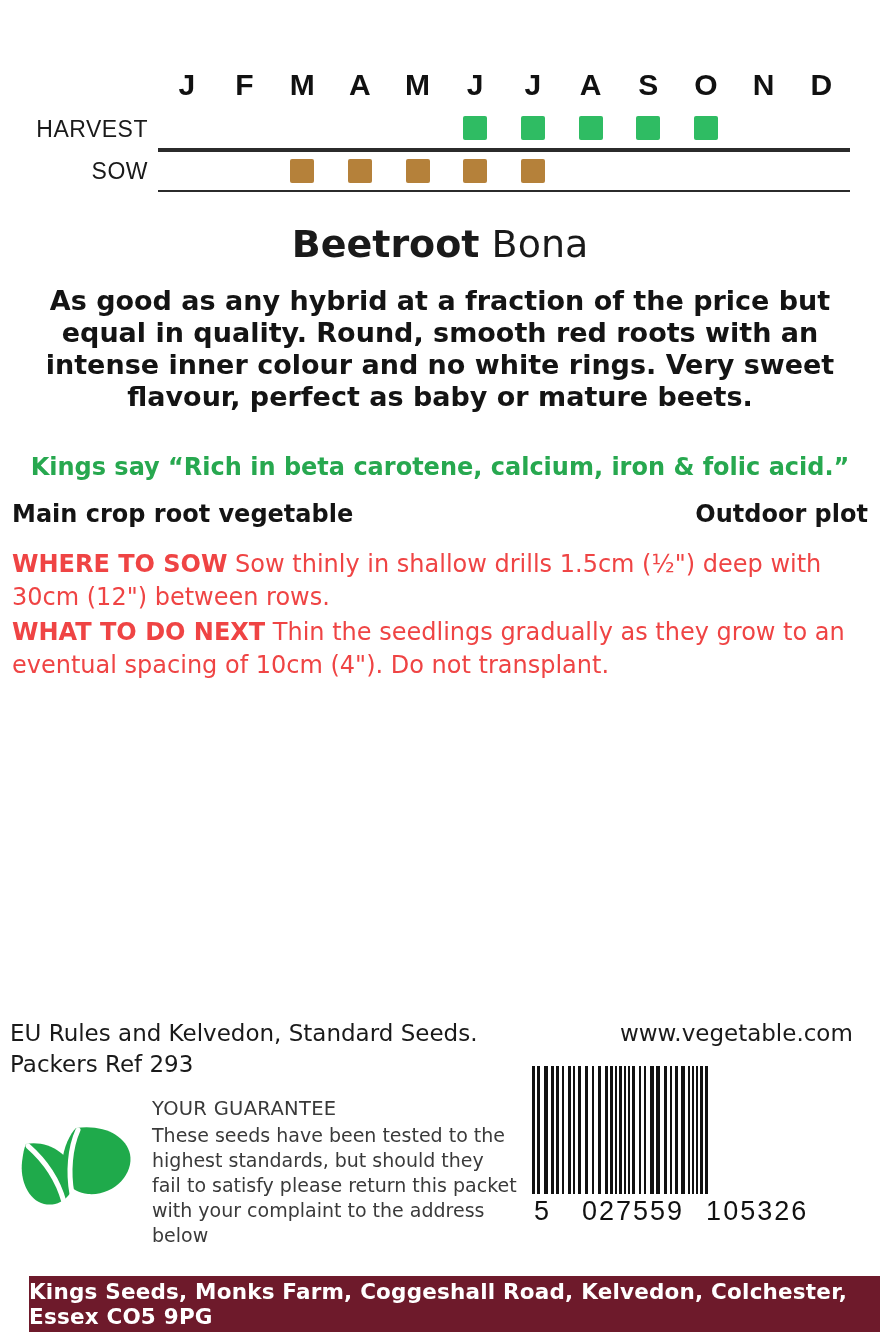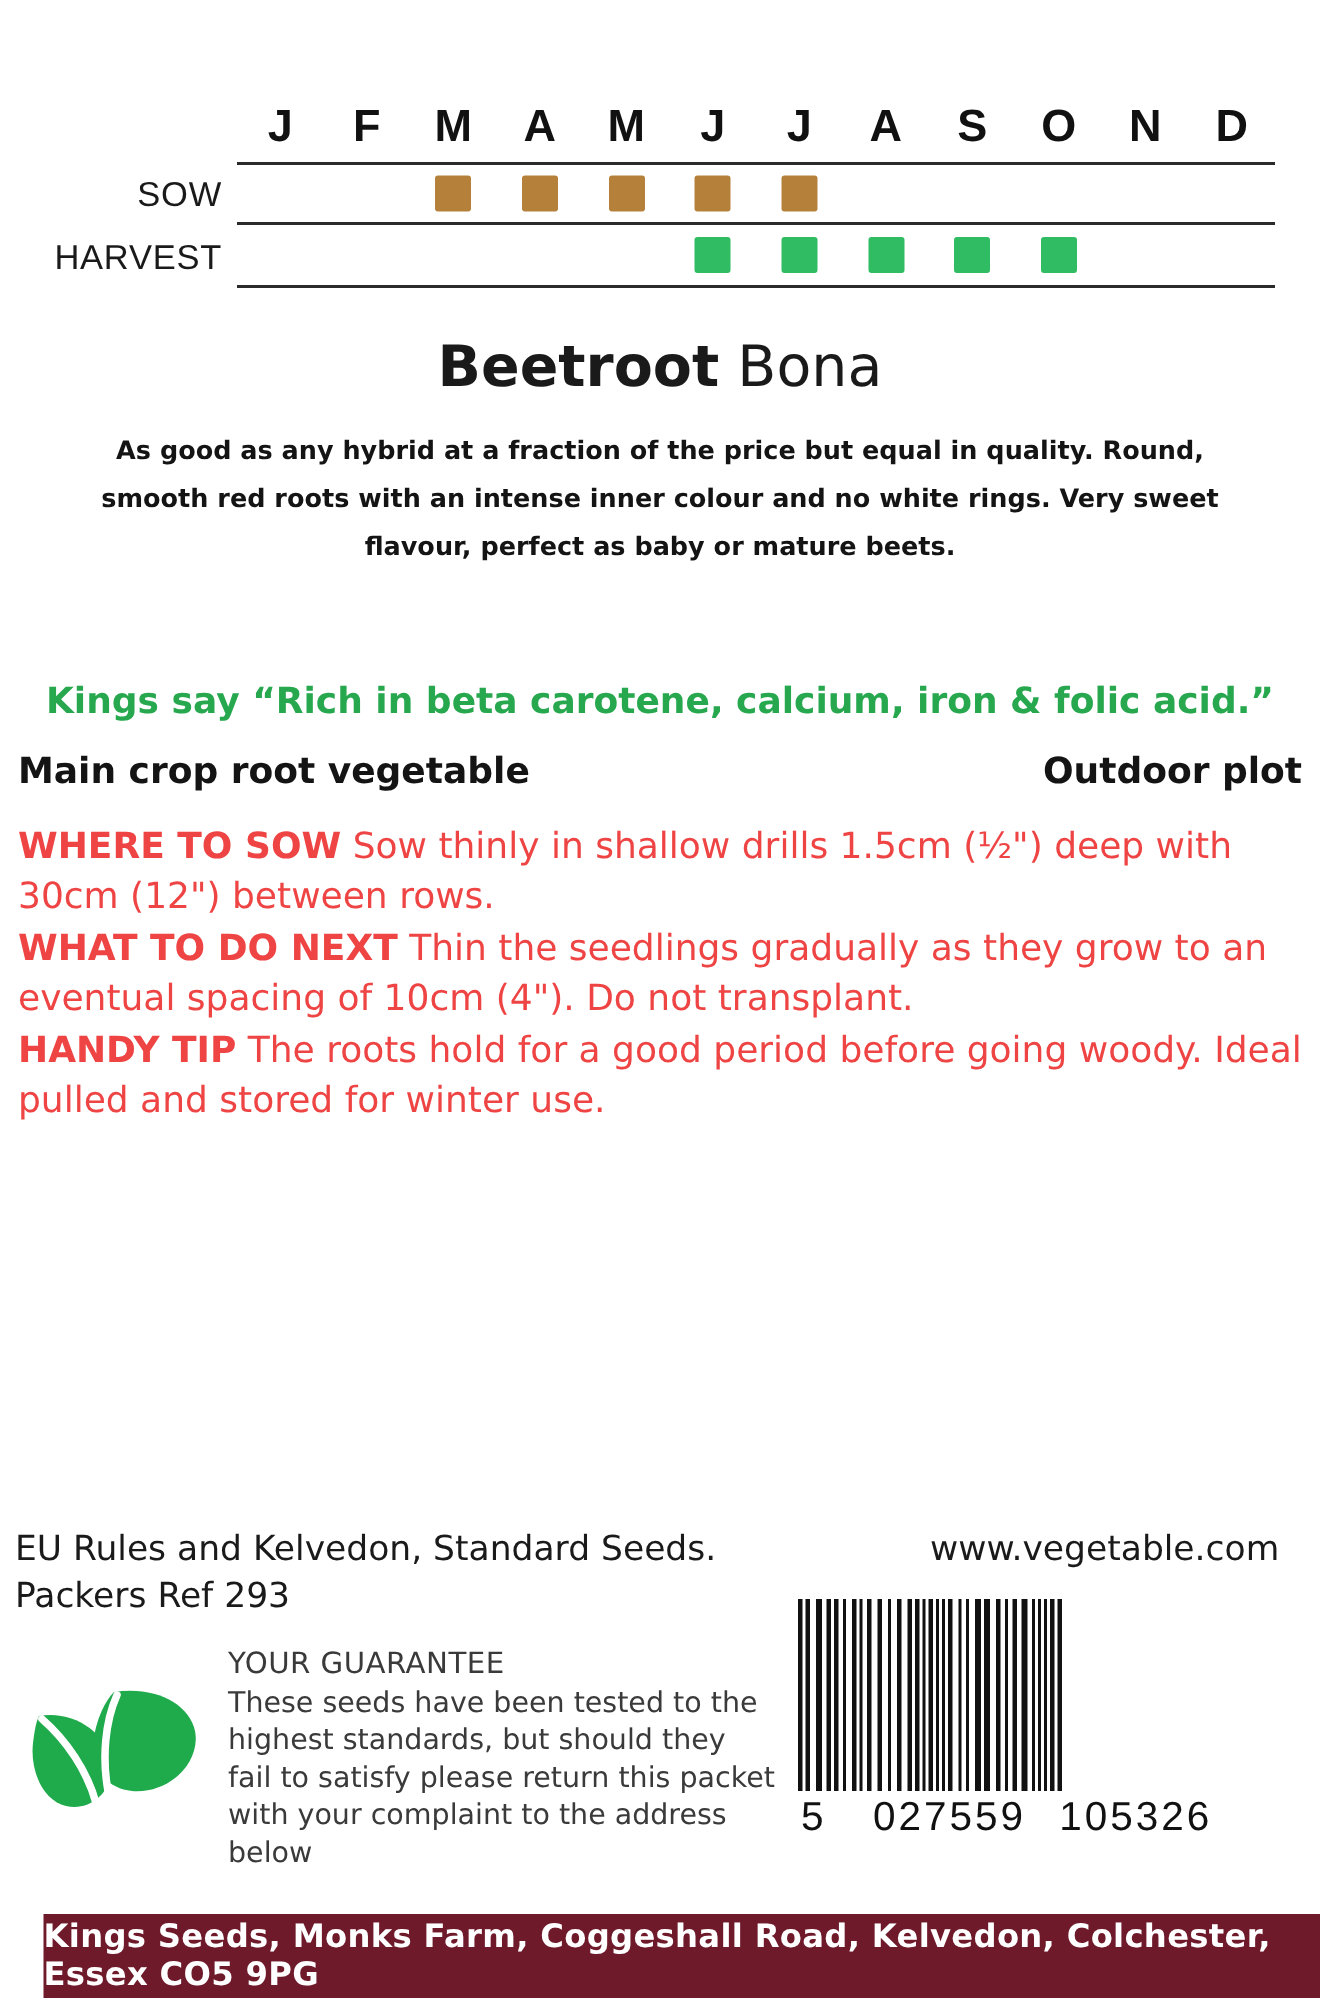--- a/index.html
+++ b/index.html
@@ -97,21 +97,21 @@
   .title .variety {
     font-weight: normal;
   }
 
   .blurb {
     position: absolute;
     top: 285px;
     left: 40px;
     width: 800px;
     text-align: center;
-    font-size: 17px;
+    font-size: 27px;
     font-weight: bold;
     line-height: 32px;
     color: #141414;
   }
 
   .kings-say {
     position: absolute;
     top: 453px;
     left: 20px;
     width: 840px;
@@ -259,20 +259,61 @@
           <div class="cal-cell">J</div>
           <div class="cal-cell">J</div>
           <div class="cal-cell">A</div>
           <div class="cal-cell">S</div>
           <div class="cal-cell">O</div>
           <div class="cal-cell">N</div>
           <div class="cal-cell">D</div>
         </div>
     </div>
     <div class="cal-row">
+      <div class="cal-label">HARVEST</div>
+      <div class="cal-cells band harvest" id="harvest-cells">
+          <div class="cal-cell">
+            <span class="marker empty"></span>
+          </div>
+          <div class="cal-cell">
+            <span class="marker empty"></span>
+          </div>
+          <div class="cal-cell">
+            <span class="marker empty"></span>
+          </div>
+          <div class="cal-cell">
+            <span class="marker empty"></span>
+          </div>
+          <div class="cal-cell">
+            <span class="marker empty"></span>
+          </div>
+          <div class="cal-cell">
+            <span class="marker harvest"></span>
+          </div>
+          <div class="cal-cell">
+            <span class="marker harvest"></span>
+          </div>
+          <div class="cal-cell">
+            <span class="marker harvest"></span>
+          </div>
+          <div class="cal-cell">
+            <span class="marker harvest"></span>
+          </div>
+          <div class="cal-cell">
+            <span class="marker harvest"></span>
+          </div>
+          <div class="cal-cell">
+            <span class="marker empty"></span>
+          </div>
+          <div class="cal-cell">
+            <span class="marker empty"></span>
+          </div>
+        </div>
+    </div>
+    <div class="cal-row">
       <div class="cal-label">SOW</div>
       <div class="cal-cells band" id="sow-cells">
           <div class="cal-cell">
             <span class="marker empty"></span>
           </div>
           <div class="cal-cell">
             <span class="marker empty"></span>
           </div>
           <div class="cal-cell">
             <span class="marker sow"></span>
@@ -290,61 +331,20 @@
             <span class="marker sow"></span>
           </div>
           <div class="cal-cell">
             <span class="marker empty"></span>
           </div>
           <div class="cal-cell">
             <span class="marker empty"></span>
           </div>
           <div class="cal-cell">
             <span class="marker empty"></span>
-          </div>
-          <div class="cal-cell">
-            <span class="marker empty"></span>
-          </div>
-          <div class="cal-cell">
-            <span class="marker empty"></span>
-          </div>
-        </div>
-    </div>
-    <div class="cal-row">
-      <div class="cal-label">HARVEST</div>
-      <div class="cal-cells band harvest" id="harvest-cells">
-          <div class="cal-cell">
-            <span class="marker empty"></span>
-          </div>
-          <div class="cal-cell">
-            <span class="marker empty"></span>
-          </div>
-          <div class="cal-cell">
-            <span class="marker empty"></span>
-          </div>
-          <div class="cal-cell">
-            <span class="marker empty"></span>
-          </div>
-          <div class="cal-cell">
-            <span class="marker empty"></span>
-          </div>
-          <div class="cal-cell">
-            <span class="marker harvest"></span>
-          </div>
-          <div class="cal-cell">
-            <span class="marker harvest"></span>
-          </div>
-          <div class="cal-cell">
-            <span class="marker harvest"></span>
-          </div>
-          <div class="cal-cell">
-            <span class="marker harvest"></span>
-          </div>
-          <div class="cal-cell">
-            <span class="marker harvest"></span>
           </div>
           <div class="cal-cell">
             <span class="marker empty"></span>
           </div>
           <div class="cal-cell">
             <span class="marker empty"></span>
           </div>
         </div>
     </div>
   </div>
@@ -361,23 +361,20 @@
     <div>Main crop root vegetable</div>
     <div>Outdoor plot</div>
   </div>
 
   <div class="instructions">
     <p>
       <span class="head">WHERE TO SOW</span><span> Sow thinly in shallow drills 1.5cm (½") deep with 30cm (12") between rows.</span>
     </p>
     <p>
       <span class="head">WHAT TO DO NEXT</span><span> Thin the seedlings gradually as they grow to an eventual spacing of 10cm (4"). Do not transplant.</span>
-    </p>
-    <p>
-      <span class="head">HANDY TIP</span><span> The roots hold for a good period before going woody. Ideal pulled and stored for winter use.</span>
     </p>
   </div>
 
   <div class="eu-text">
     <div>EU Rules and Kelvedon, Standard Seeds.</div>
     <div>Packers Ref 293</div>
   </div>
 
   <div class="website">www.vegetable.com</div>
 

